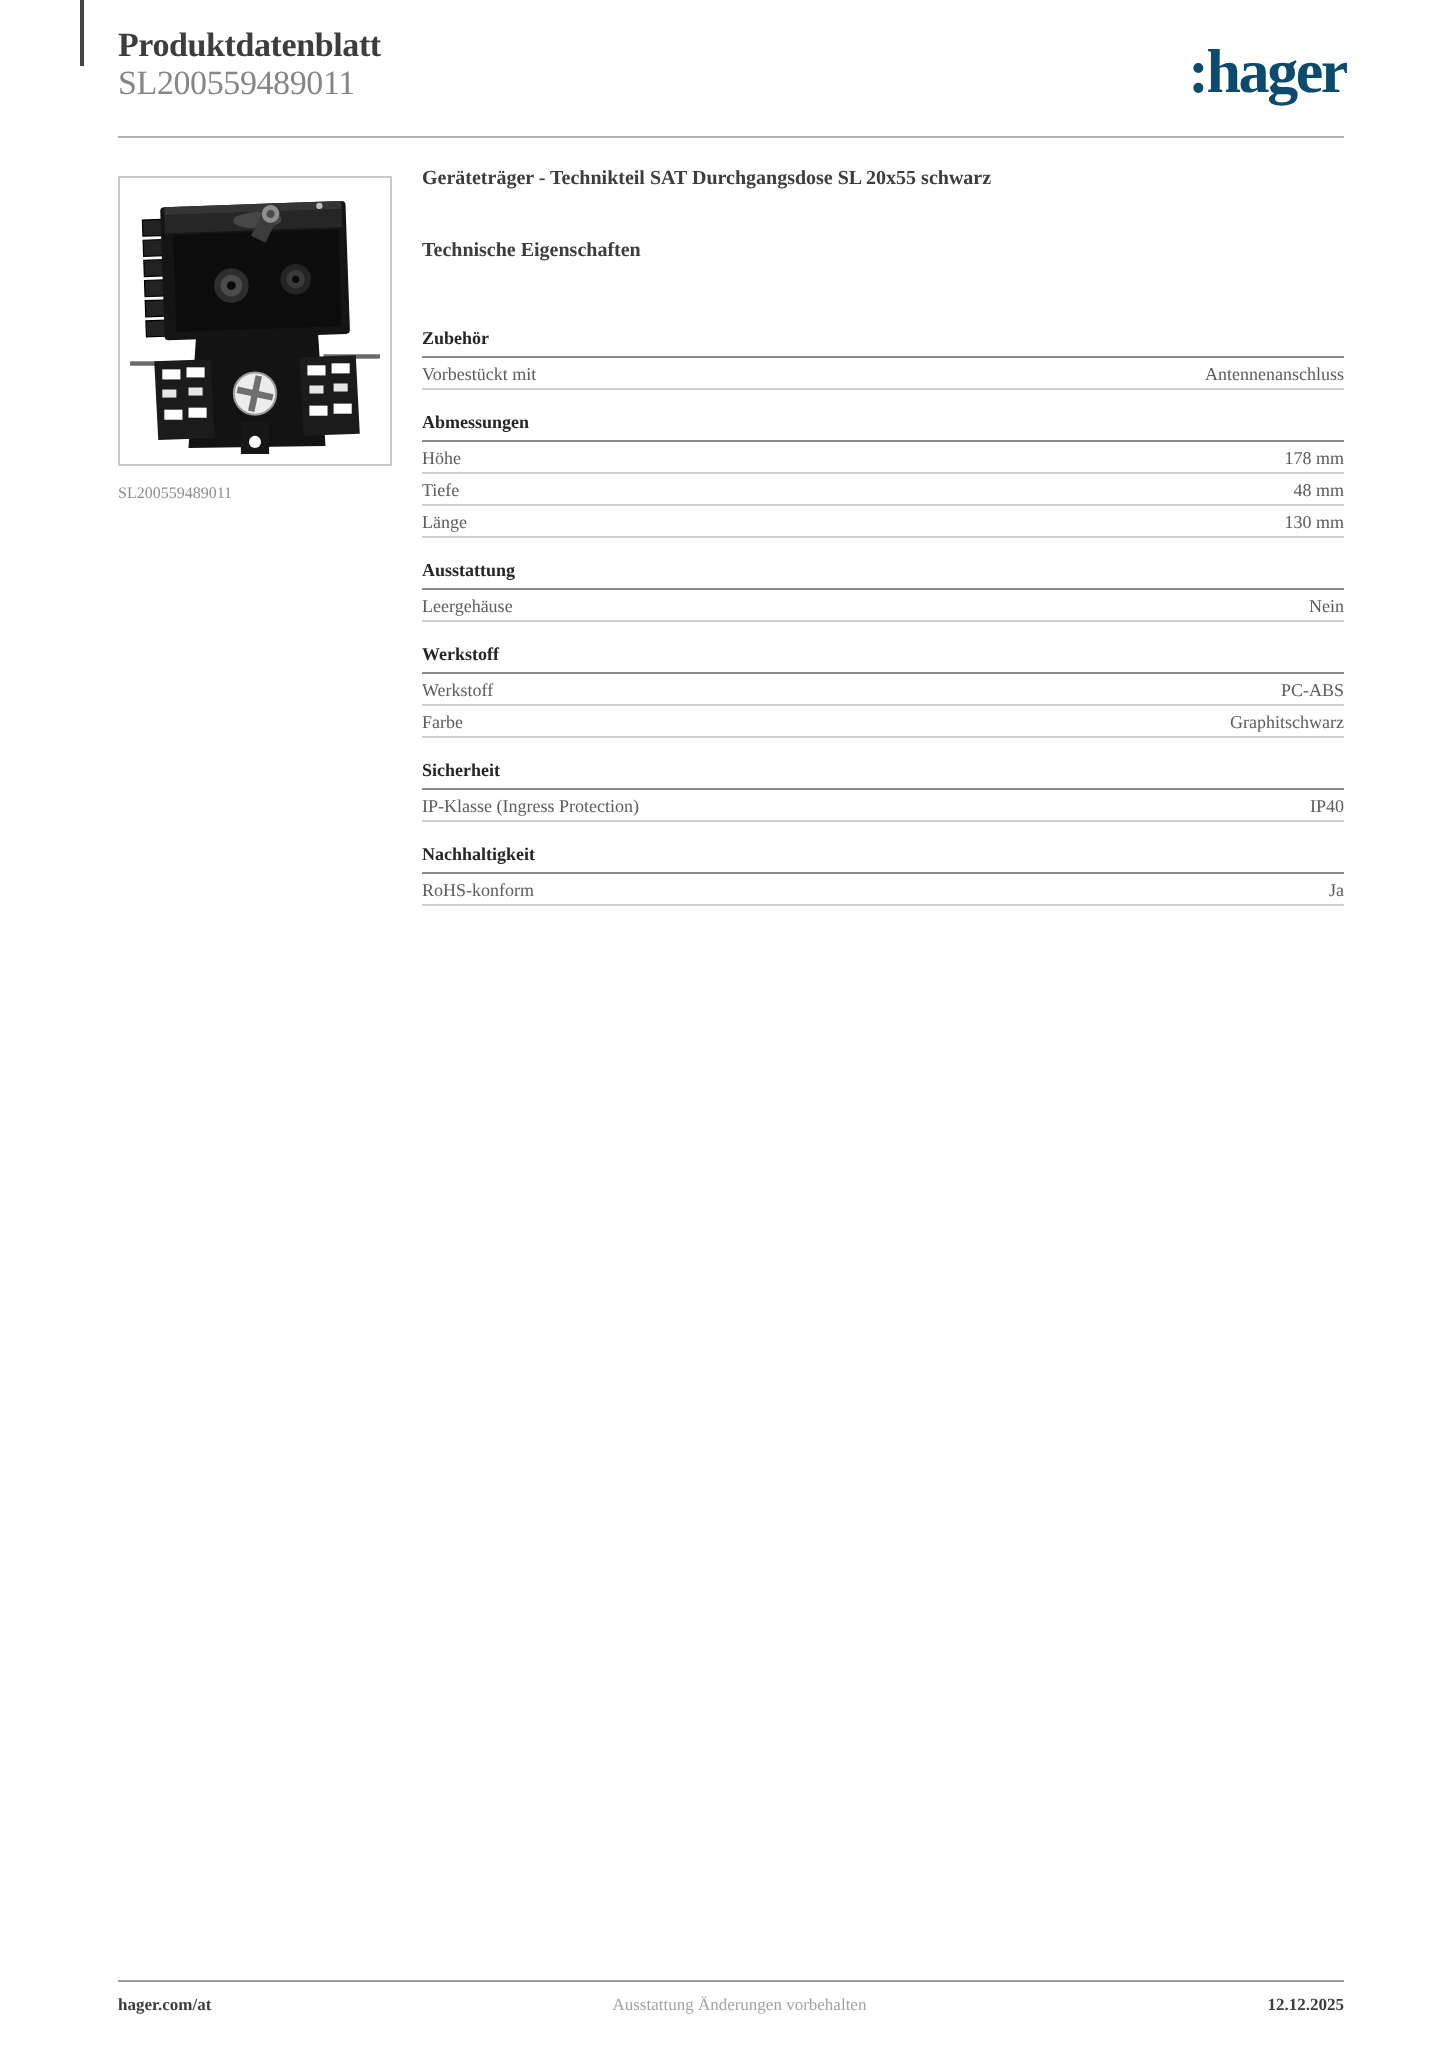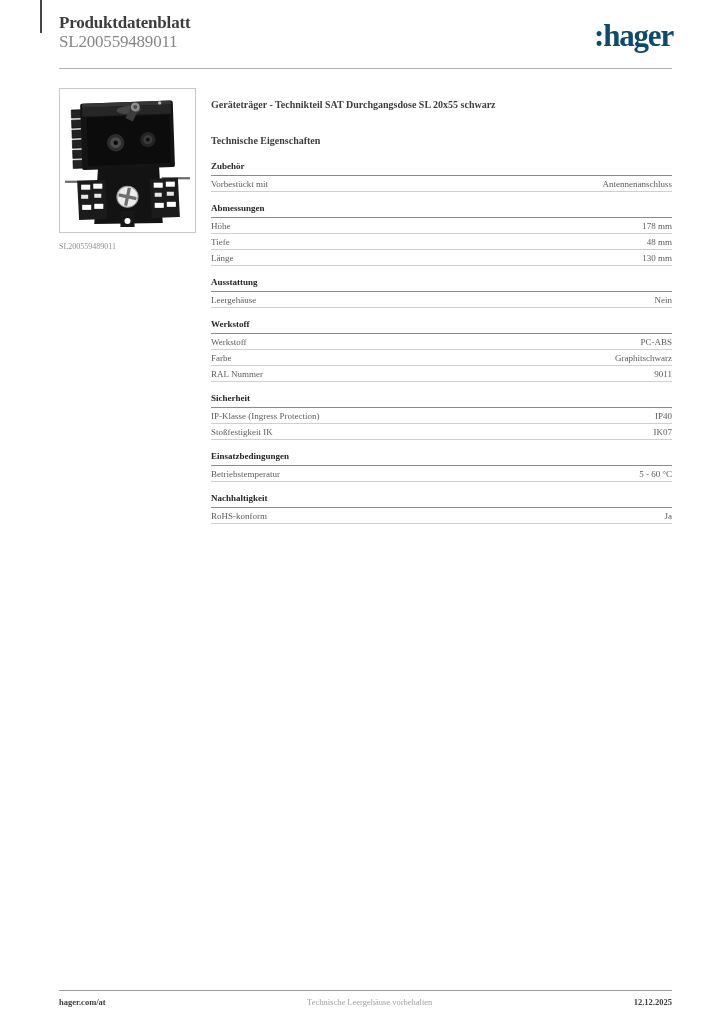--- a/index.html
+++ b/index.html
@@ -19,24 +19,24 @@
   .header-id{position:absolute;left:59px;top:32px;font-size:17px;line-height:19px;color:#868686;letter-spacing:-0.2px;}
   .logo{position:absolute;right:51px;top:19px;font-size:31px;line-height:34px;font-weight:bold;color:#0c4a6e;letter-spacing:-1.2px;}
   .header-rule{position:absolute;left:59px;top:68px;width:613px;height:1px;background:#b3b3b3;}
 
   
   .image-frame{position:absolute;left:59px;top:88px;width:137px;height:145px;border:1px solid #c9c9c9;box-sizing:border-box;padding:5px;background:#fff;}
   .image-frame svg{width:100%;height:100%;display:block;}
   .image-caption{position:absolute;left:59px;top:242px;font-size:8px;color:#8e8e8e;}
 
   
-  .right-col{position:absolute;left:211px;top:96px;width:461px;}
+  .right-col{position:absolute;left:211px;top:81px;width:461px;}
   .product-title{font-size:10px;font-weight:bold;color:#3d3d3c;margin-top:3px;line-height:12px;}
   .table-title{font-size:10px;font-weight:bold;color:#3d3d3c;margin-top:24px;line-height:12px;}
-  .sections{margin-top:14px;}
+  .sections{margin-top:32px;}
   .section{margin-bottom:11px;}
   .section-heading{font-size:9px;font-weight:bold;color:#262626;padding-bottom:3px;border-bottom:1px solid #8a8a8a;line-height:11px;}
   .spec-row{display:flex;justify-content:space-between;align-items:baseline;font-size:9px;line-height:10px;color:#5c5c5c;padding:3px 0 2px 0;border-bottom:1px solid #cfcfcf;}
   .spec-label{text-align:center;}
   .spec-value{text-align:center;white-space:nowrap;}
 
   
   .footer{position:absolute;left:59px;top:990px;width:613px;border-top:1px solid #9d9d9d;padding-top:6px;display:flex;justify-content:space-between;align-items:baseline;font-size:8.5px;}
   .footer-left{font-weight:bold;color:#3d3d3c;}
   .footer-center{color:#a3a3a3;}
@@ -171,62 +171,45 @@
     <div class="section-heading">Werkstoff</div>
     <div>
             <div class="spec-row">
               <span class="spec-label">Werkstoff</span>
               <span class="spec-value">PC-ABS</span>
             </div>
             <div class="spec-row">
               <span class="spec-label">Farbe</span>
               <span class="spec-value">Graphitschwarz</span>
             </div>
-            <div class="spec-row">
-              <span class="spec-label">RAL Nummer</span>
-              <span class="spec-value">9011</span>
-            </div>
           </div>
   </div>
 
   <div class="section">
     <div class="section-heading">Sicherheit</div>
     <div>
             <div class="spec-row">
               <span class="spec-label">IP-Klasse (Ingress Protection)</span>
               <span class="spec-value">IP40</span>
             </div>
-            <div class="spec-row">
-              <span class="spec-label">Stoßfestigkeit IK</span>
-              <span class="spec-value">IK07</span>
-            </div>
-          </div>
-  </div>
-
-  <div class="section">
-    <div class="section-heading">Einsatzbedingungen</div>
-    <div>
-            <div class="spec-row">
-              <span class="spec-label">Betriebstemperatur</span>
-              <span class="spec-value">5 - 60 °C</span>
-            </div>
-          </div>
-  </div>
+          </div>
+  </div>
+
 
   <div class="section">
     <div class="section-heading">Nachhaltigkeit</div>
     <div>
             <div class="spec-row">
               <span class="spec-label">RoHS-konform</span>
               <span class="spec-value">Ja</span>
             </div>
           </div>
   </div>
 </div>
   </div>
 
   <div class="footer">
     <span class="footer-left">hager.com/at</span>
-    <span class="footer-center">Technische Leergehäuse vorbehalten</span>
+    <span class="footer-center">Ausstattung Änderungen vorbehalten</span>
     <span class="footer-right">12.12.2025</span>
   </div>
 
 </div>
 
 </body></html>

